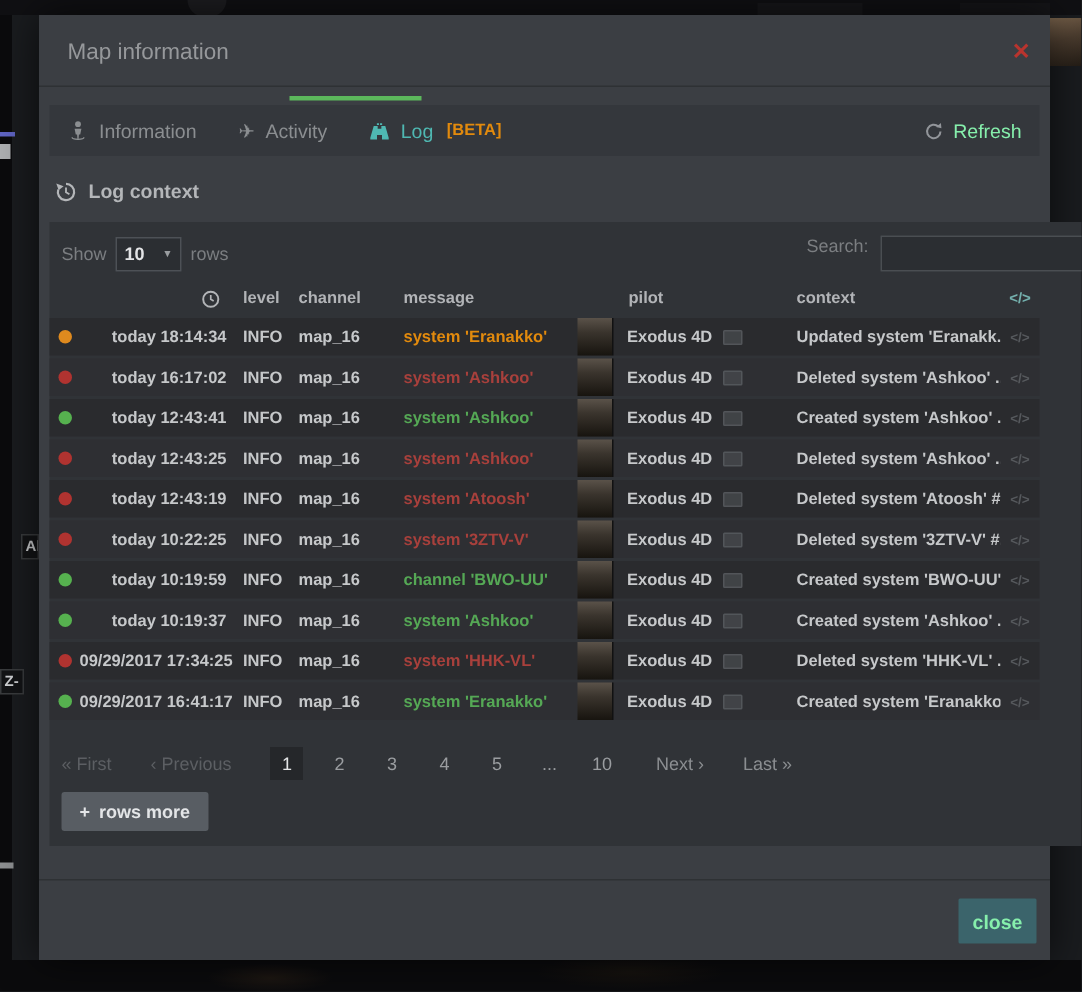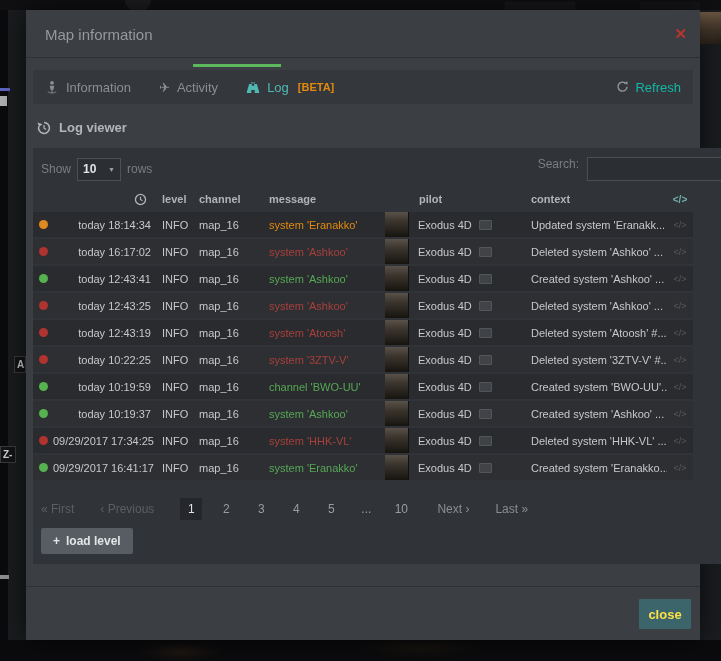--- a/index.html
+++ b/index.html
@@ -35,41 +35,41 @@
   .modal-title { position:absolute; left:19px; top:16px; font-size:15px; color:#96989b; }
   .close-x { position:absolute; right:13px; top:15px; color:#b8342e; font-size:15px; font-weight:bold; cursor:pointer; }
   .loading-bar { position:absolute; left:167px; top:54px; width:88px; height:3px; background:#5cb85c; }
   
   .tab-bar { position:absolute; left:7px; top:60px; width:660px; height:34px; background:#34373c;
              display:flex; align-items:center; padding:0 12px; }
   .tab { display:flex; align-items:center; gap:7px; margin-right:28px; font-size:13px; color:#8b8e91; cursor:pointer; }
   .tab .ticon { width:14px; height:14px; display:inline-block; }
   .tab-active { color:#4fb8b2; }
   .beta { color:#e28a0d; font-size:11px; font-weight:bold; margin-left:2px; }
-  .refresh { margin-left:auto; display:flex; gap:6px; font-size:13px; color:#14b8a6; cursor:pointer; }
+  .refresh { margin-left:auto; display:flex; align-items:center; gap:6px; font-size:13px; color:#86efac; cursor:pointer; }
   .plane { font-size:13px; color:#8b8e91; }
   
   .section-heading { position:absolute; left:11px; top:110px; display:flex; align-items:center; gap:8px;
                      font-size:13px; font-weight:bold; color:#b4b6b9; }
   
   .panel { position:absolute; left:7px; top:138px; width:707px; height:416px; background:#303337; }
   .controls-row { position:absolute; left:8px; right:8px; top:8px; height:26px; display:flex; align-items:center; }
   .ctrl-label { font-size:12px; color:#7b7e81; }
   .page-select { margin:0 6px; width:44px; height:23px; border:1px solid #4d5156; background:#2b2e32;
                  color:#e3e4e6; font-size:12px; font-weight:bold; display:flex; align-items:center;
                  justify-content:space-between; padding:0 5px; cursor:pointer; }
   .page-select .arrow { font-size:7px; color:#9a9da0; }
   .search-wrap { margin-left:auto; display:flex; align-items:flex-start; gap:8px; }
   .search-input { width:145px; height:24px; background:#2b2e32; border:1px solid #4a4e52; color:#d7d8da;
                   font-size:12px; padding:0 6px; outline:none; font-family:"Liberation Sans",sans-serif; }
   
   .log-table { position:absolute; left:0; top:40px; width:660px; }
   .tr { display:flex; align-items:center; height:25px; margin-bottom:2px; }
   .thead { height:22px; margin-bottom:2px; font-size:11px; font-weight:bold; color:#b2b4b7; background:transparent; }
-  .row { background:#2a2b2e; font-size:11px; font-weight:normal; color:#c6c8ca; cursor:pointer; }
+  .row { background:#2a2b2e; font-size:11px; font-weight:bold; color:#c6c8ca; cursor:pointer; }
   .row:nth-child(even) { background:#2e2f33; }
   .c-dot { width:20px; display:flex; justify-content:center; }
   .dot { width:9px; height:9px; border-radius:50%; }
   .c-time { width:98px; text-align:right; white-space:nowrap; }
   .c-level { width:42px; padding-left:11px; }
   .c-channel { width:48px; padding-left:6px; }
   .c-msg { width:144px; padding-left:28px; white-space:nowrap; overflow:hidden; }
   .c-pilot { width:146px; display:flex; align-items:center; height:100%; }
   .c-context { width:136px; white-space:nowrap; overflow:hidden; }
   .c-code { width:26px; text-align:center; font-size:9px; color:#56595d; }
@@ -88,21 +88,21 @@
   .pg-page { width:22px; height:22px; line-height:22px; text-align:center; color:#9a9da0; margin-right:13px; cursor:pointer; }
   .pg-page.active { background:#25272a; color:#e3e4e6; }
   .pg-nav { color:#8b8e91; margin-left:12px; margin-right:14px; cursor:pointer; }
   
   .load-more { position:absolute; left:8px; top:380px; height:26px; padding:0 12px; background:#585d63;
                border:none; border-radius:2px; color:#e3e5e7; font-size:12px; font-weight:bold;
                display:flex; align-items:center; gap:6px; cursor:pointer; font-family:"Liberation Sans",sans-serif; }
   
   .modal-footer { position:absolute; left:0; bottom:0; width:674px; height:54px; border-top:1px solid #2e3134; }
   .close-btn { position:absolute; right:9px; top:12px; width:52px; height:30px; background:#3b646b; border:none;
-               color:#fde047; font-size:13px; font-weight:bold; cursor:pointer; border-radius:1px;
+               color:#86efac; font-size:13px; font-weight:bold; cursor:pointer; border-radius:1px;
                font-family:"Liberation Sans",sans-serif; }
 </style>
 </head>
 <body>
 
 <div class="top-bar"></div>
 <div class="top-notch"></div>
 <div class="top-faint1"></div>
 <div class="top-faint2"></div>
 <div class="map-area"></div>
@@ -161,21 +161,21 @@
   </div>
 
   <div class="section-heading">
     <span style="width:14px;height:14px;">
       <svg viewBox="0 0 16 16" width="14" height="14">
           <path d="M8 1.8a6.2 6.2 0 1 1-5.9 4.3" fill="none" stroke="#b4b6b9" stroke-width="1.7"></path>
           <polygon points="0.6,1.6 2.4,6.6 6.2,3.6" fill="#b4b6b9"></polygon>
           <path d="M8 4.6V8.2l2.6 1.5" fill="none" stroke="#b4b6b9" stroke-width="1.4"></path>
         </svg>
     </span>
-    <span>Log viewer</span>
+    <span>Log context</span>
   </div>
 
   <div class="panel">
 
     <div class="controls-row">
       <span class="ctrl-label">Show</span>
       <div class="page-select">
         <span>10</span>
         <span class="arrow">▼</span>
       </div>
@@ -388,21 +388,21 @@
           <span class="pg-page">5</span>
           <span class="pg-page">...</span>
           <span class="pg-page">10</span>
         </span>
       <span class="pg-nav">Next ›</span>
       <span class="pg-nav">Last »</span>
     </div>
 
     <button class="load-more">
       <span>+</span>
-      <span>load level</span>
+      <span>rows more</span>
     </button>
 
   </div>
 
   <div class="modal-footer">
     <button class="close-btn">close</button>
   </div>
 
 </div>
 

